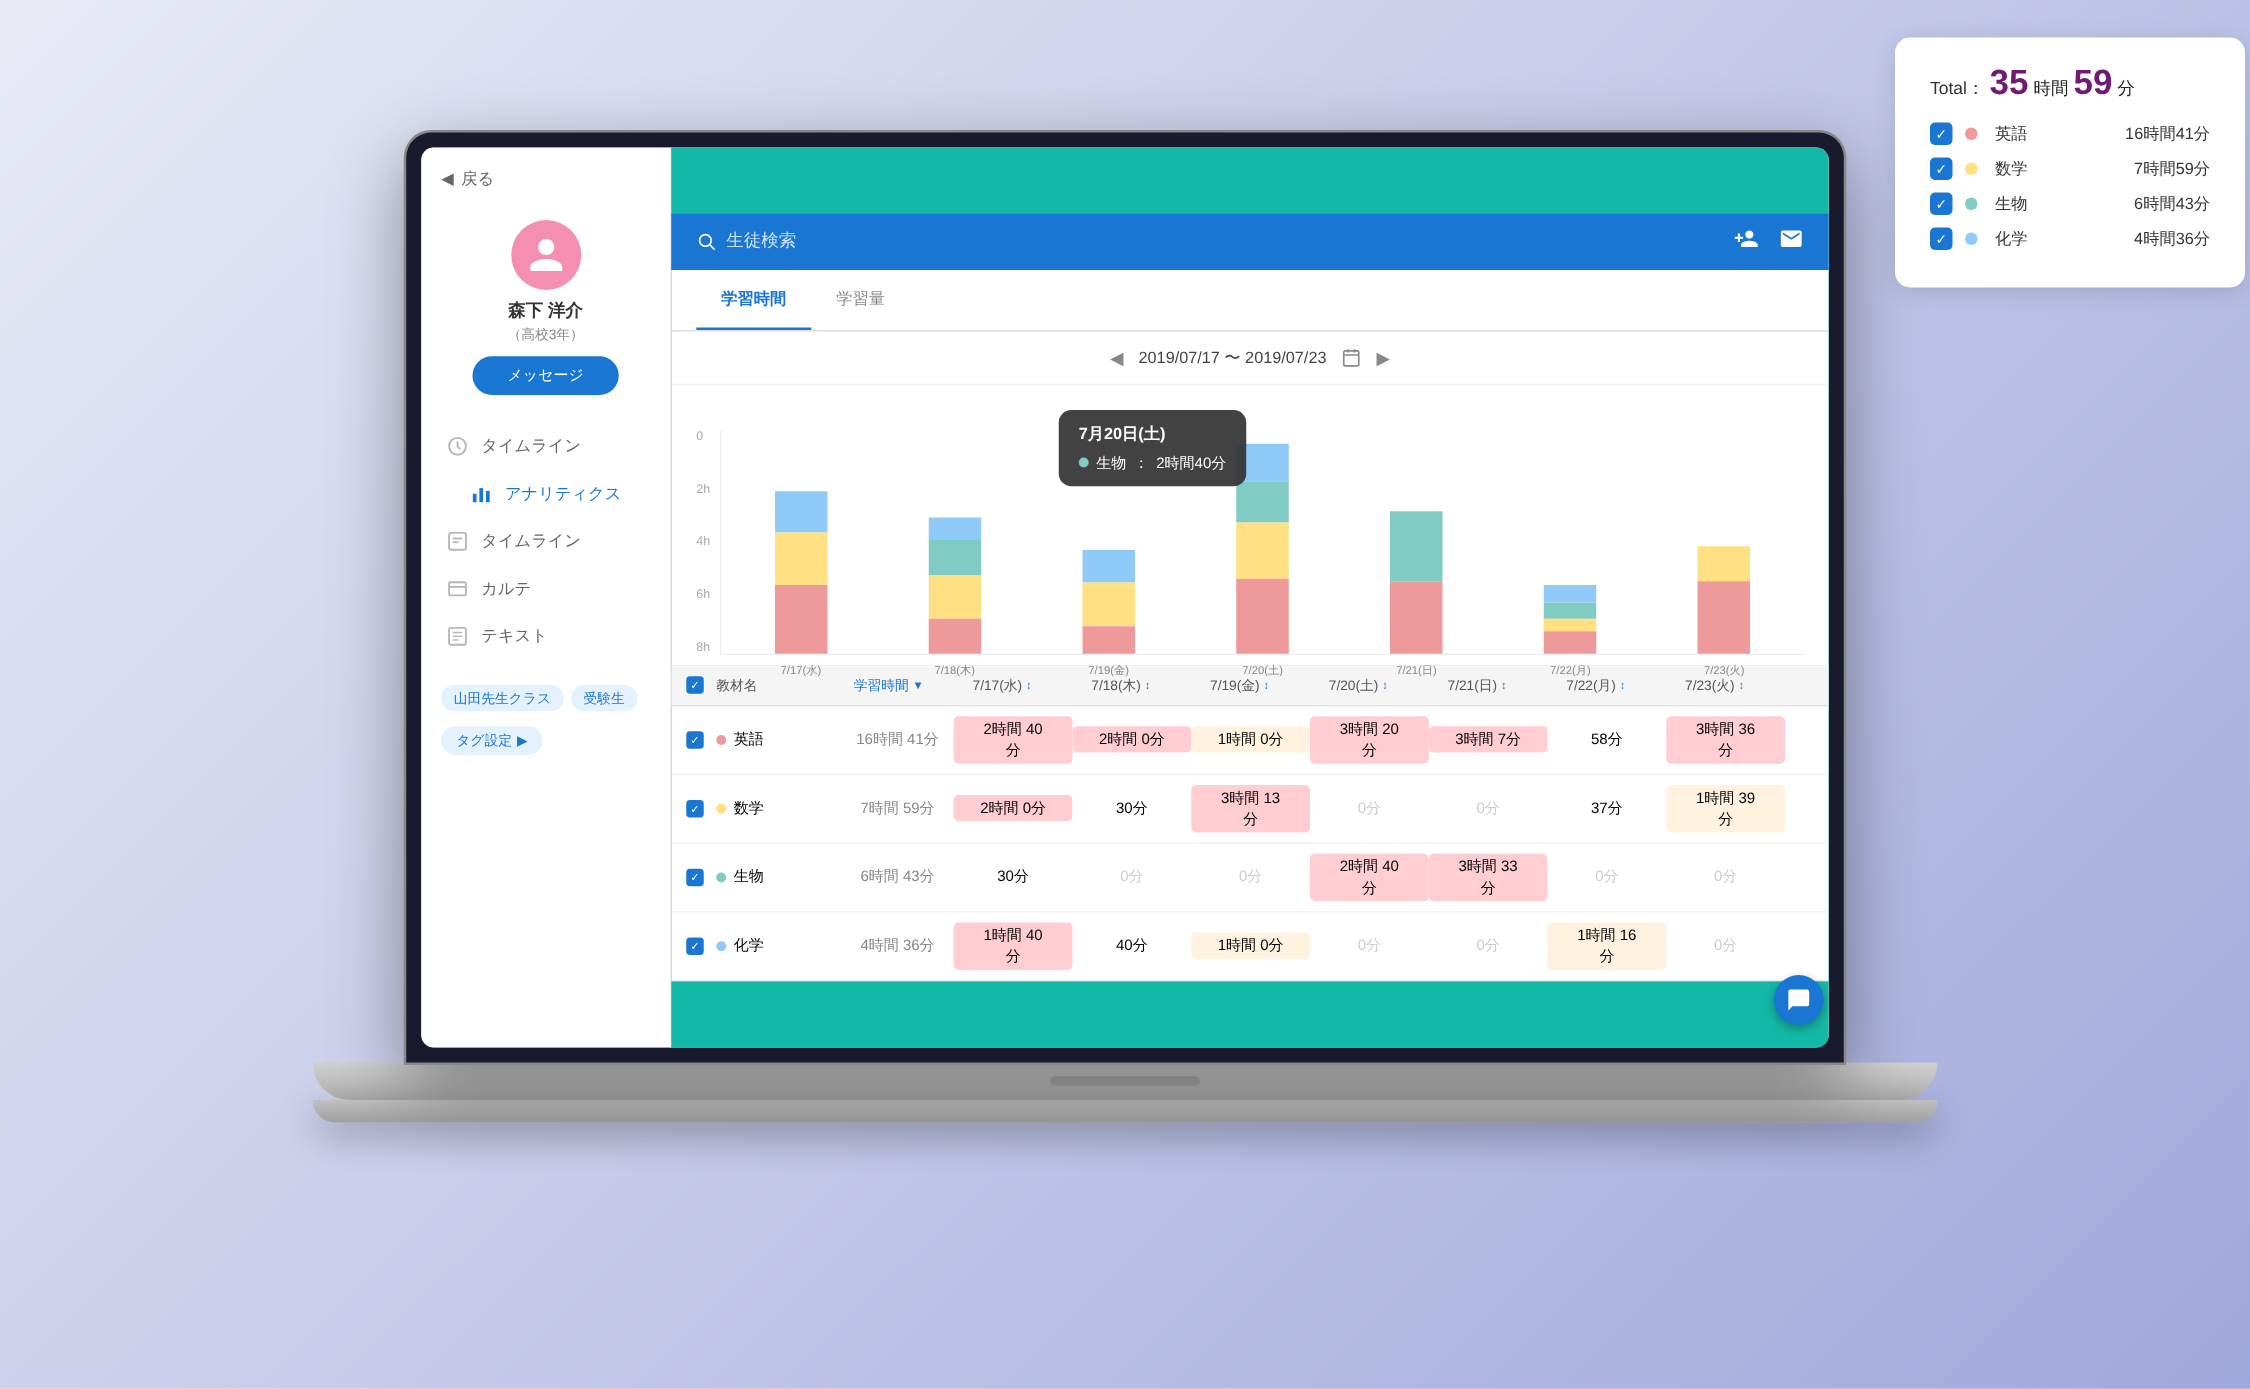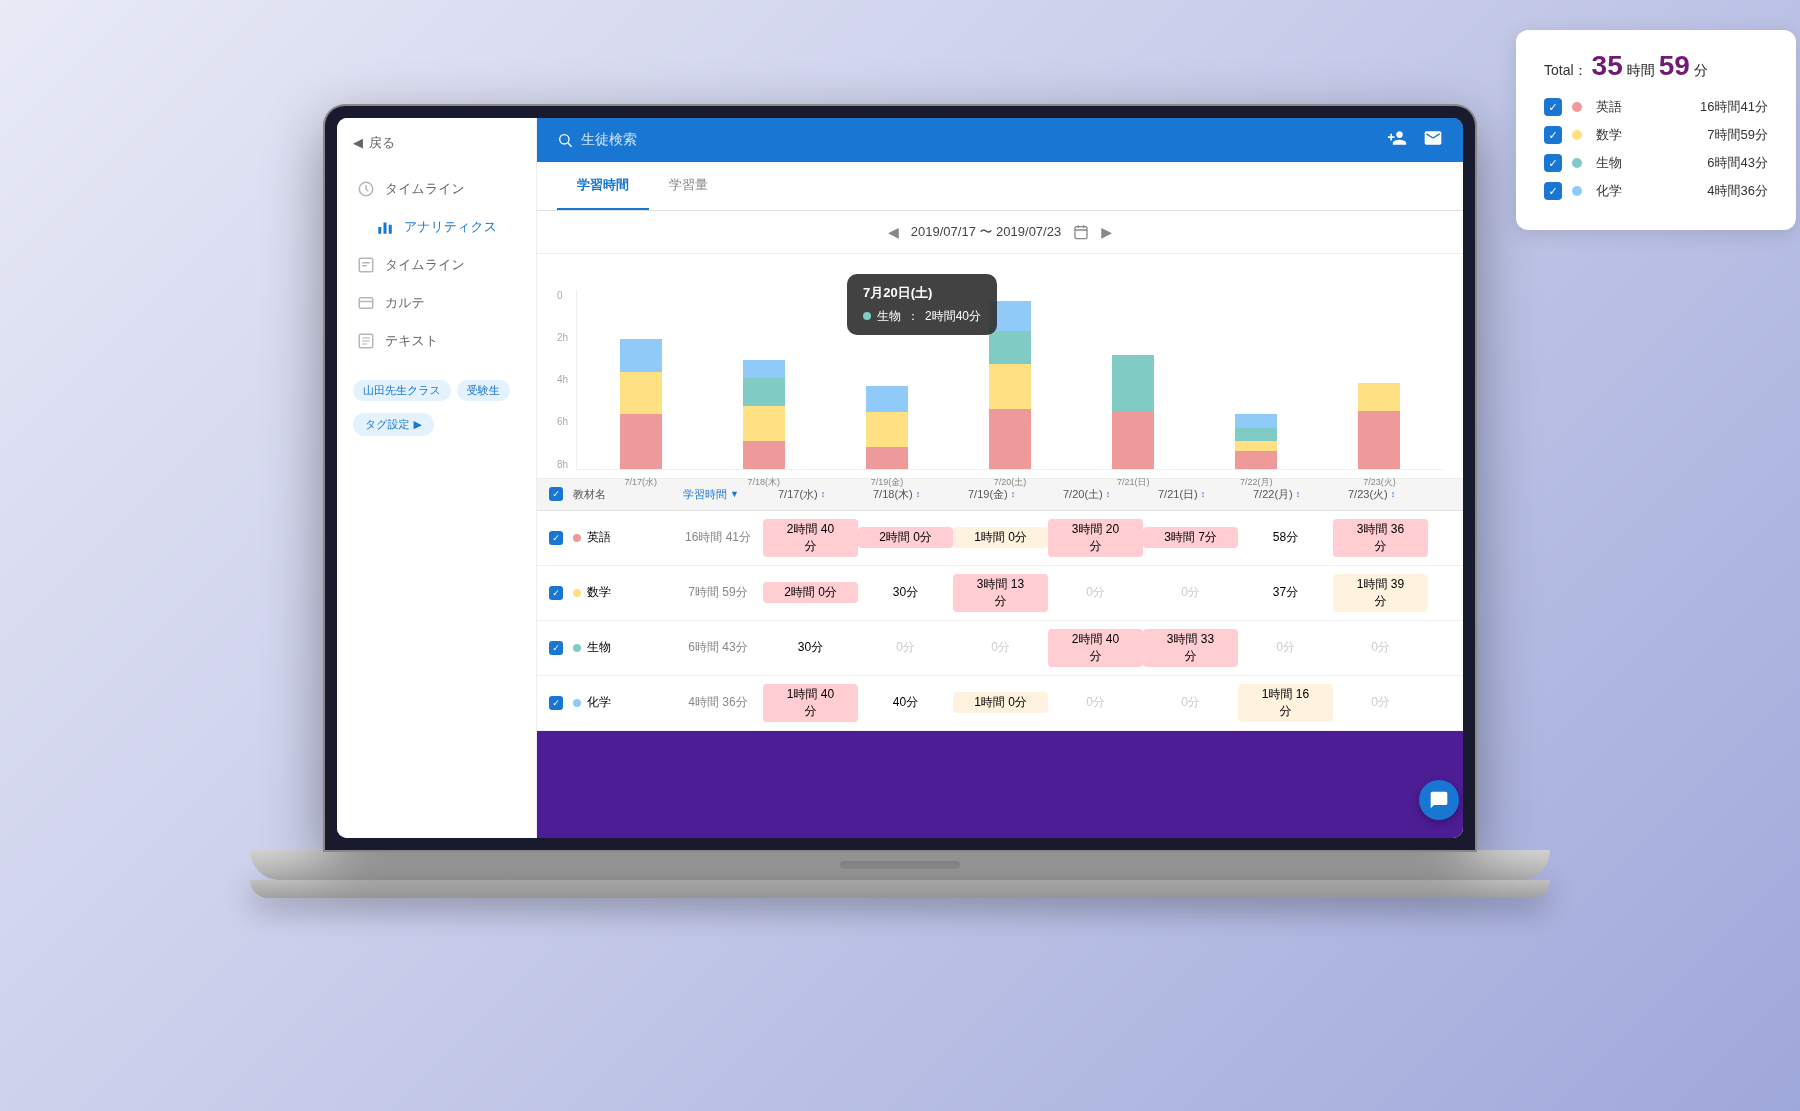--- a/index.html
+++ b/index.html
@@ -206,22 +206,23 @@
       gap: 4px;
       margin-top: 4px;
       width: fit-content;
     }
 
     
     .main-content {
       flex: 1;
       display: flex;
       flex-direction: column;
-      background: #4c1d95;
+      background: #14b8a6;
       overflow: hidden;
+      justify-content: center;
     }
 
     
     .search-bar {
       background: #1976d2;
       padding: 10px 20px;
       display: flex;
       align-items: center;
       justify-content: space-between;
     }
@@ -597,20 +598,30 @@
   <div class="laptop">
     <div class="laptop-screen">
       <div class="screen-inner">
 
         <div class="sidebar">
           <div class="sidebar-back">
             <span>◀</span>
             <span>戻る</span>
           </div>
 
+          <div class="sidebar-avatar">
+            <div class="avatar-circle">
+              <svg class="avatar-icon" viewBox="0 0 24 24">
+                <path d="M12 12c2.7 0 4.8-2.1 4.8-4.8S14.7 2.4 12 2.4 7.2 4.5 7.2 7.2 9.3 12 12 12zm0 2.4c-3.2 0-9.6 1.6-9.6 4.8v2.4h19.2v-2.4c0-3.2-6.4-4.8-9.6-4.8z"></path>
+              </svg>
+            </div>
+            <div class="avatar-name">森下 洋介</div>
+            <div class="avatar-grade">（高校3年）</div>
+            <button class="message-btn">メッセージ</button>
+          </div>
 
           <div class="sidebar-nav">
             <div class="nav-item">
               <svg class="nav-icon" viewBox="0 0 24 24">
                   <circle cx="12" cy="12" r="9" stroke="#888" stroke-width="2" fill="none"></circle>
                   <polyline points="12 7 12 12 15 15" stroke="#888" stroke-width="2" fill="none"></polyline>
                 </svg>
               <span>タイムライン</span>
             </div>
             <div class="nav-item active">

